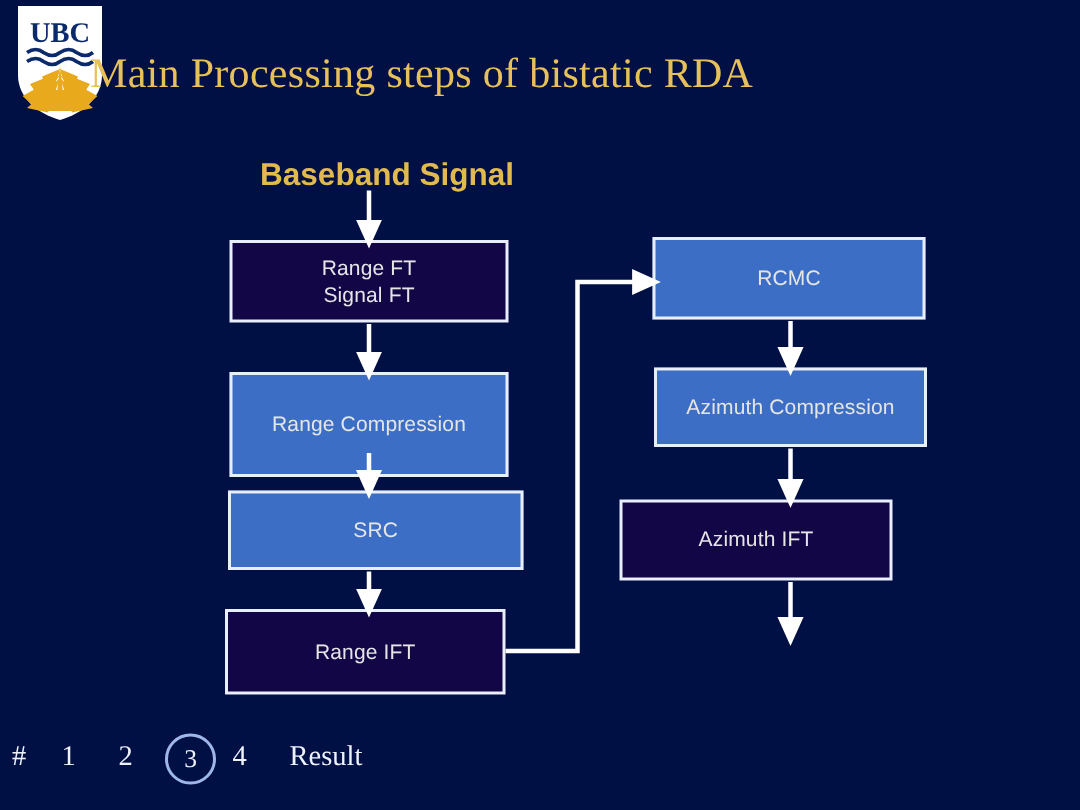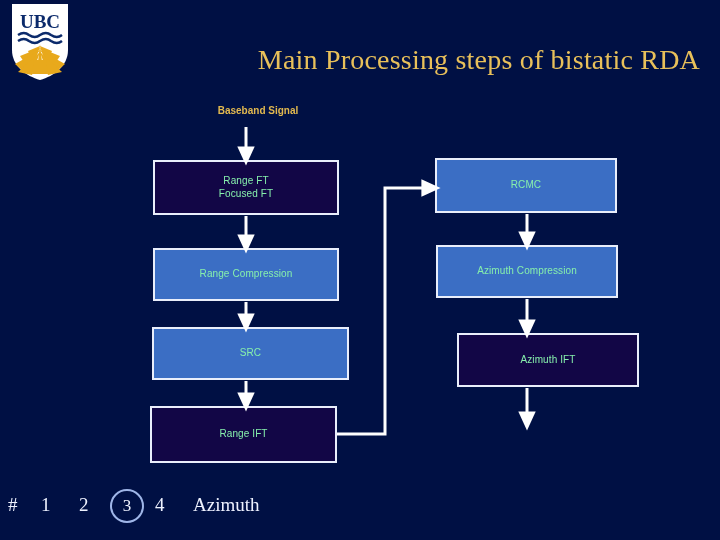--- a/index.html
+++ b/index.html
@@ -23,23 +23,23 @@
     left: 8px;
     top: 2px;
     width: 64px;
     height: 80px;
   }
 
   
   #slide-title {
     position: absolute;
     left: 60px;
-    top: 44px;
+    top: 34px;
     width: 640px;
-    text-align: right;
+    text-align: left;
     font-family: "Liberation Serif", serif;
     font-size: 28px;
     color: #e8c05a;
     letter-spacing: 0.2px;
     white-space: nowrap;
   }
 
   
   #diagram {
     position: absolute;
@@ -49,32 +49,32 @@
     height: 500px;
   }
   .node {
     position: absolute;
     box-sizing: border-box;
     border: 2px solid #e9eefb;
     display: flex;
     align-items: center;
     justify-content: center;
     text-align: center;
-    color: #86efac;
-    font-size: 10px;
+    color: #e5e5e5;
+    font-size: 14px;
     line-height: 1.22;
     letter-spacing: 0.1px;
   }
   .node.filled  { background: #3b6ec4; }
   .node.hollow  { background: #120646; }
 
   .label-text {
     position: absolute;
     color: #e2b94f;
-    font-size: 10px;
+    font-size: 21px;
     font-weight: bold;
     text-align: center;
     white-space: nowrap;
   }
 
   
   #arrows {
     position: absolute;
     left: 0;
     top: 0;
@@ -149,45 +149,45 @@
 
   <div id="slide-title">Main Processing steps of bistatic RDA</div>
 
   <div id="diagram">
 
     <div class="label-text" style="left:168px; top:105px; width:180px;">Baseband Signal</div>
 
     <div class="node hollow" style="left:153px; top:160px; width:186px; height:55px;">
       <div>
         <div>Range FT</div>
-        <div>Focused FT</div>
+        <div>Signal FT</div>
       </div>
     </div>
 
-    <div class="node filled" style="left:153px; top:248px; width:186px; height:53px;">
+    <div class="node filled" style="left:153px; top:248px; width:186px; height:70px;">
       <div>Range Compression</div>
     </div>
 
     <div class="node filled" style="left:152px; top:327px; width:197px; height:53px;">
       <div>SRC</div>
     </div>
 
     <div class="node filled" style="left:435px; top:158px; width:182px; height:55px;">
       <div>RCMC</div>
     </div>
 
     <div class="node hollow" style="left:150px; top:406px; width:187px; height:57px;">
       <div>Range IFT</div>
     </div>
 
     <div class="node filled" style="left:436px; top:245px; width:182px; height:53px;">
       <div>Azimuth Compression</div>
     </div>
 
-    <div class="node hollow" style="left:457px; top:333px; width:182px; height:54px;">
+    <div class="node hollow" style="left:413px; top:333px; width:182px; height:54px;">
       <div>Azimuth IFT</div>
     </div>
 
 
     <svg id="arrows" viewBox="0 0 720 500">
       <defs>
         <marker id="ah" markerWidth="7" markerHeight="7" refX="3.2" refY="3.5" orient="auto" markerUnits="strokeWidth">
           <path d="M0,0.6 L6.4,3.5 L0,6.4 Z" fill="#ffffff"></path>
         </marker>
       </defs>
@@ -203,18 +203,18 @@
       </g>
     </svg>
   </div>
 
   <div id="nav-bar">
     <div class="nav-item" style="left:8px;">#</div>
     <div class="nav-item" style="left:41px;">1</div>
     <div class="nav-item" style="left:79px;">2</div>
     <div class="nav-item circled" style="left:110px;">3</div>
     <div class="nav-item" style="left:155px;">4</div>
-    <div class="nav-item" style="left:193px;">Azimuth</div>
+    <div class="nav-item" style="left:193px;">Result</div>
   </div>
 
   <div id="page-number">24</div>
 
 </div>
 
 </body></html>

